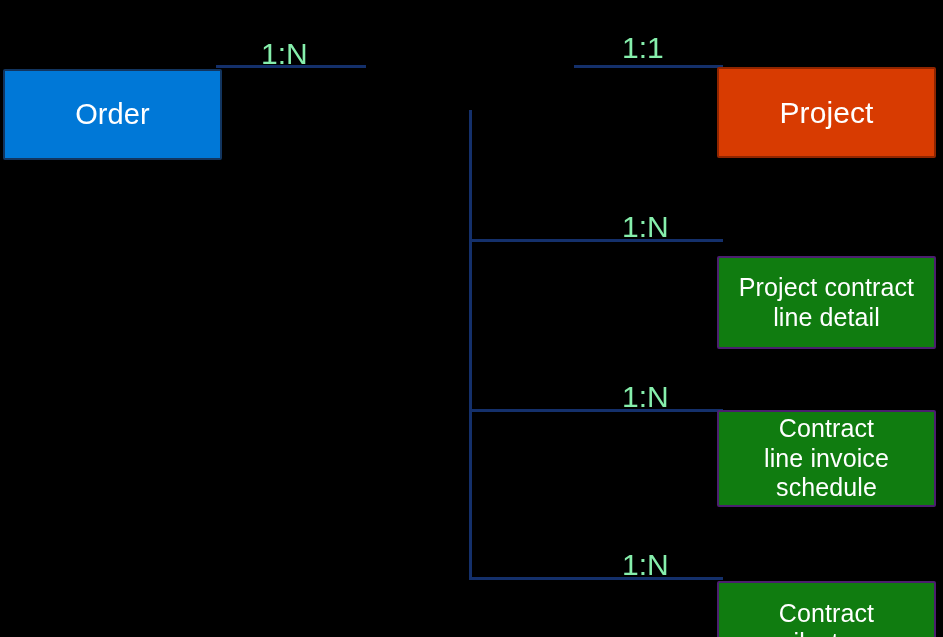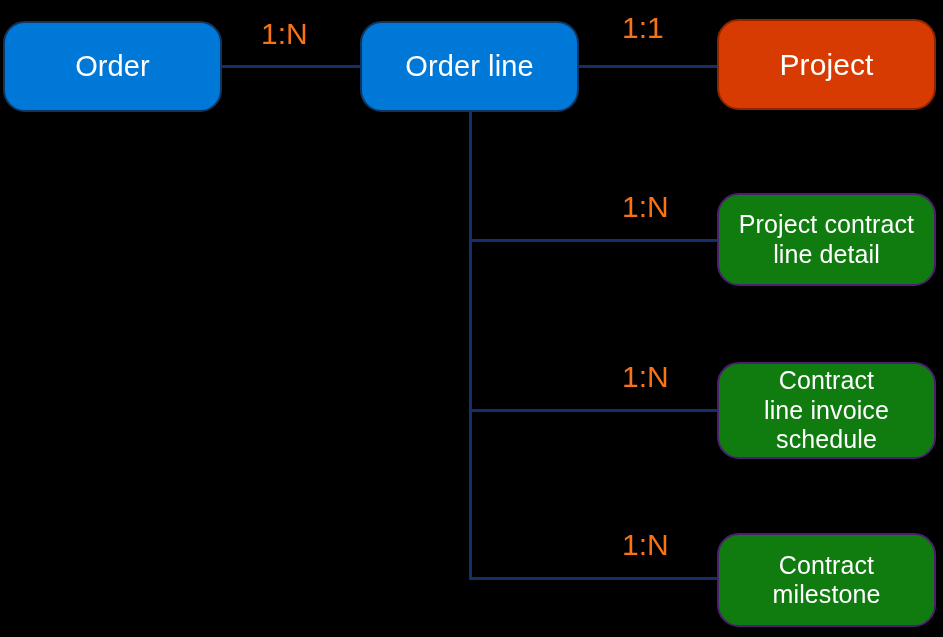--- a/index.html
+++ b/index.html
@@ -11,29 +11,30 @@
     position: relative;
     width: 943px;
     height: 637px;
     background: #000000;
     overflow: hidden;
     font-family: "Liberation Sans", sans-serif;
   }
   .node {
     position: absolute;
     box-sizing: border-box;
-    border-radius: 22px;
+    border-radius: 2px;
     display: flex;
     align-items: center;
     justify-content: center;
     text-align: center;
     color: #ffffff;
     line-height: 1.18;
     letter-spacing: 0.1px;
     z-index: 3;
+    margin-top: 48px;
   }
   .node-blue {
     background: #0078d7;
     border: 2px solid #12355f;
     font-size: 29px;
   }
   .node-orange {
     background: #d83b01;
     border: 2px solid #8f2500;
     font-size: 30px;
@@ -50,25 +51,26 @@
   }
   .conn {
     position: absolute;
     background: #14306b;
     z-index: 1;
   }
   .conn-h { height: 3px; }
   .conn-v { width: 3px; }
   .card-label {
     position: absolute;
-    color: #f97316;
+    color: #86efac;
     font-size: 30px;
     line-height: 1;
     z-index: 2;
     white-space: nowrap;
+    margin-top: 20px;
   }
 </style>
 </head>
 <body>
 
 <div id="canvas">
 
   <div class="conn conn-h" style="left:216px; top:65px; width:150px;"></div>
 
   <div class="conn conn-h" style="left:574px; top:65px; width:149px;"></div>
@@ -88,29 +90,26 @@
   <div class="card-label" style="left:622px; top:192px;">1:N</div>
 
   <div class="card-label" style="left:622px; top:362px;">1:N</div>
 
   <div class="card-label" style="left:622px; top:530px;">1:N</div>
 
   <div class="node node-blue" style="left:3px; top:21px; width:219px; height:91px;">
     <span class="node-label">Order</span>
   </div>
 
-  <div class="node node-blue" style="left:360px; top:21px; width:219px; height:91px;">
-    <span class="node-label">Order line</span>
-  </div>
 
   <div class="node node-orange" style="left:717px; top:19px; width:219px; height:91px;">
     <span class="node-label">Project</span>
   </div>
 
-  <div class="node node-green" style="left:717px; top:193px; width:219px; height:93px;">
+  <div class="node node-green" style="left:717px; top:208px; width:219px; height:93px;">
     <span class="node-label">Project contract
 line detail</span>
   </div>
 
   <div class="node node-green" style="left:717px; top:362px; width:219px; height:97px;">
     <span class="node-label">Contract
 line invoice
 schedule</span>
   </div>
 

